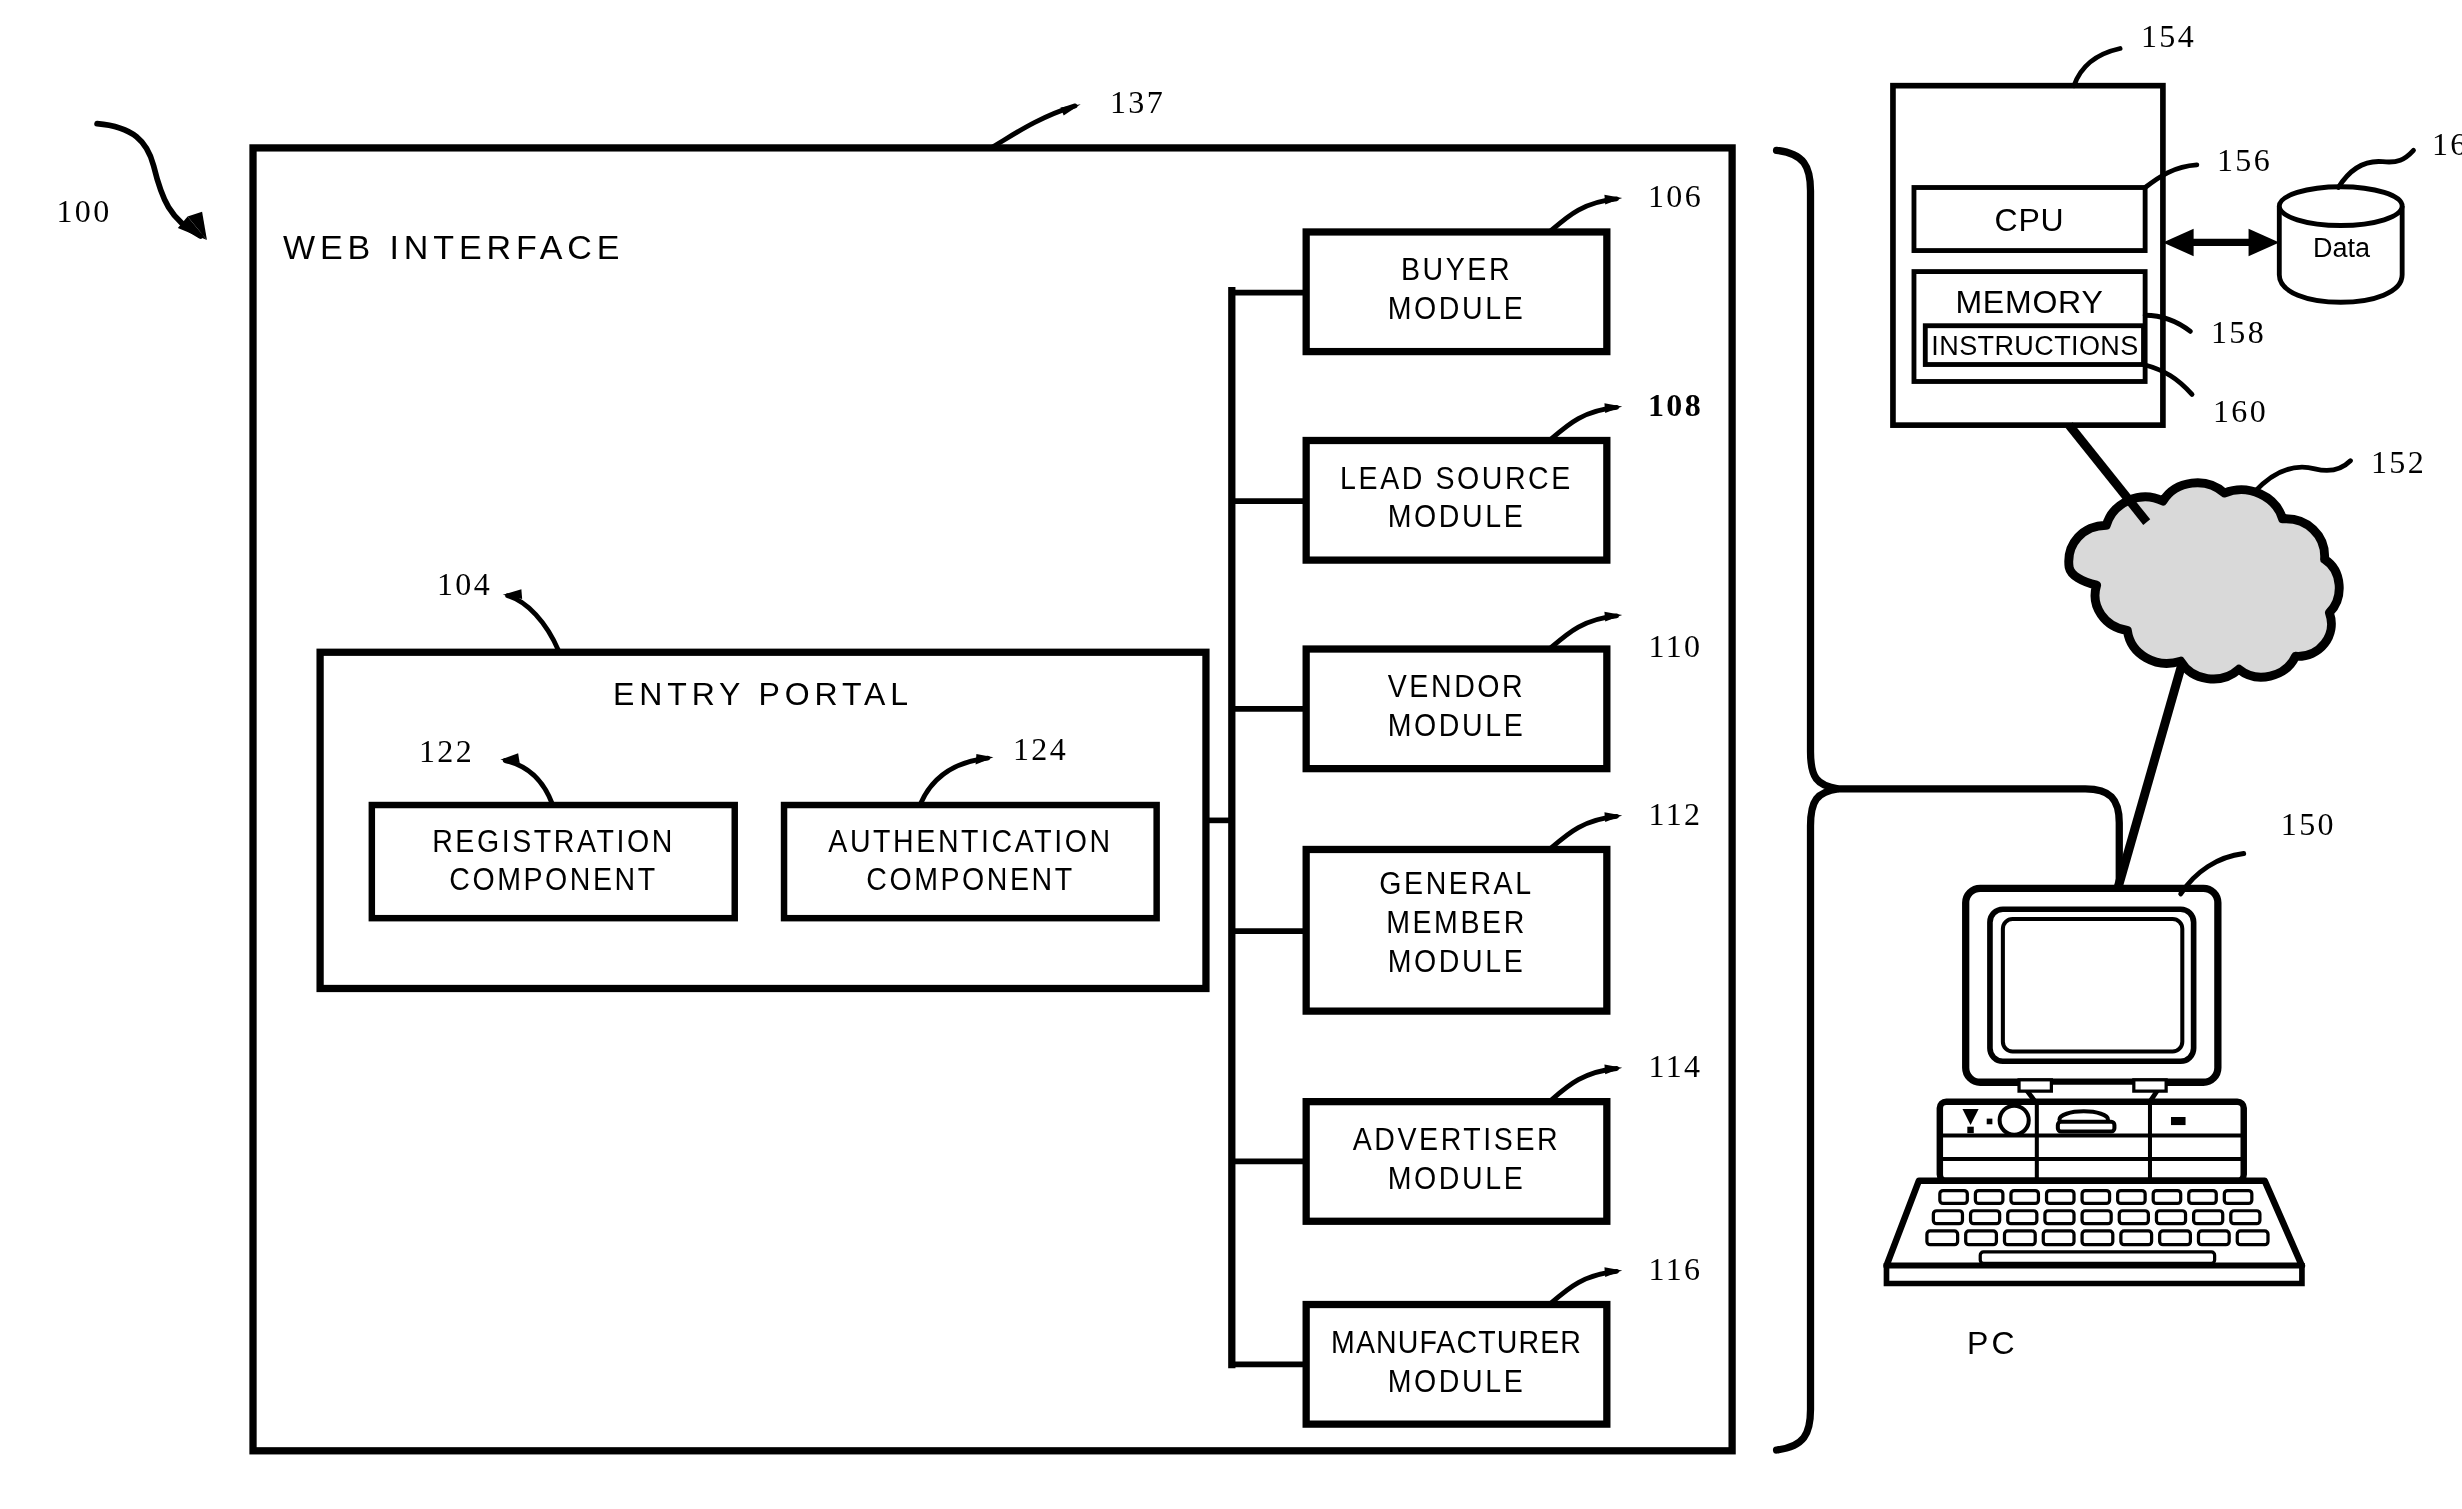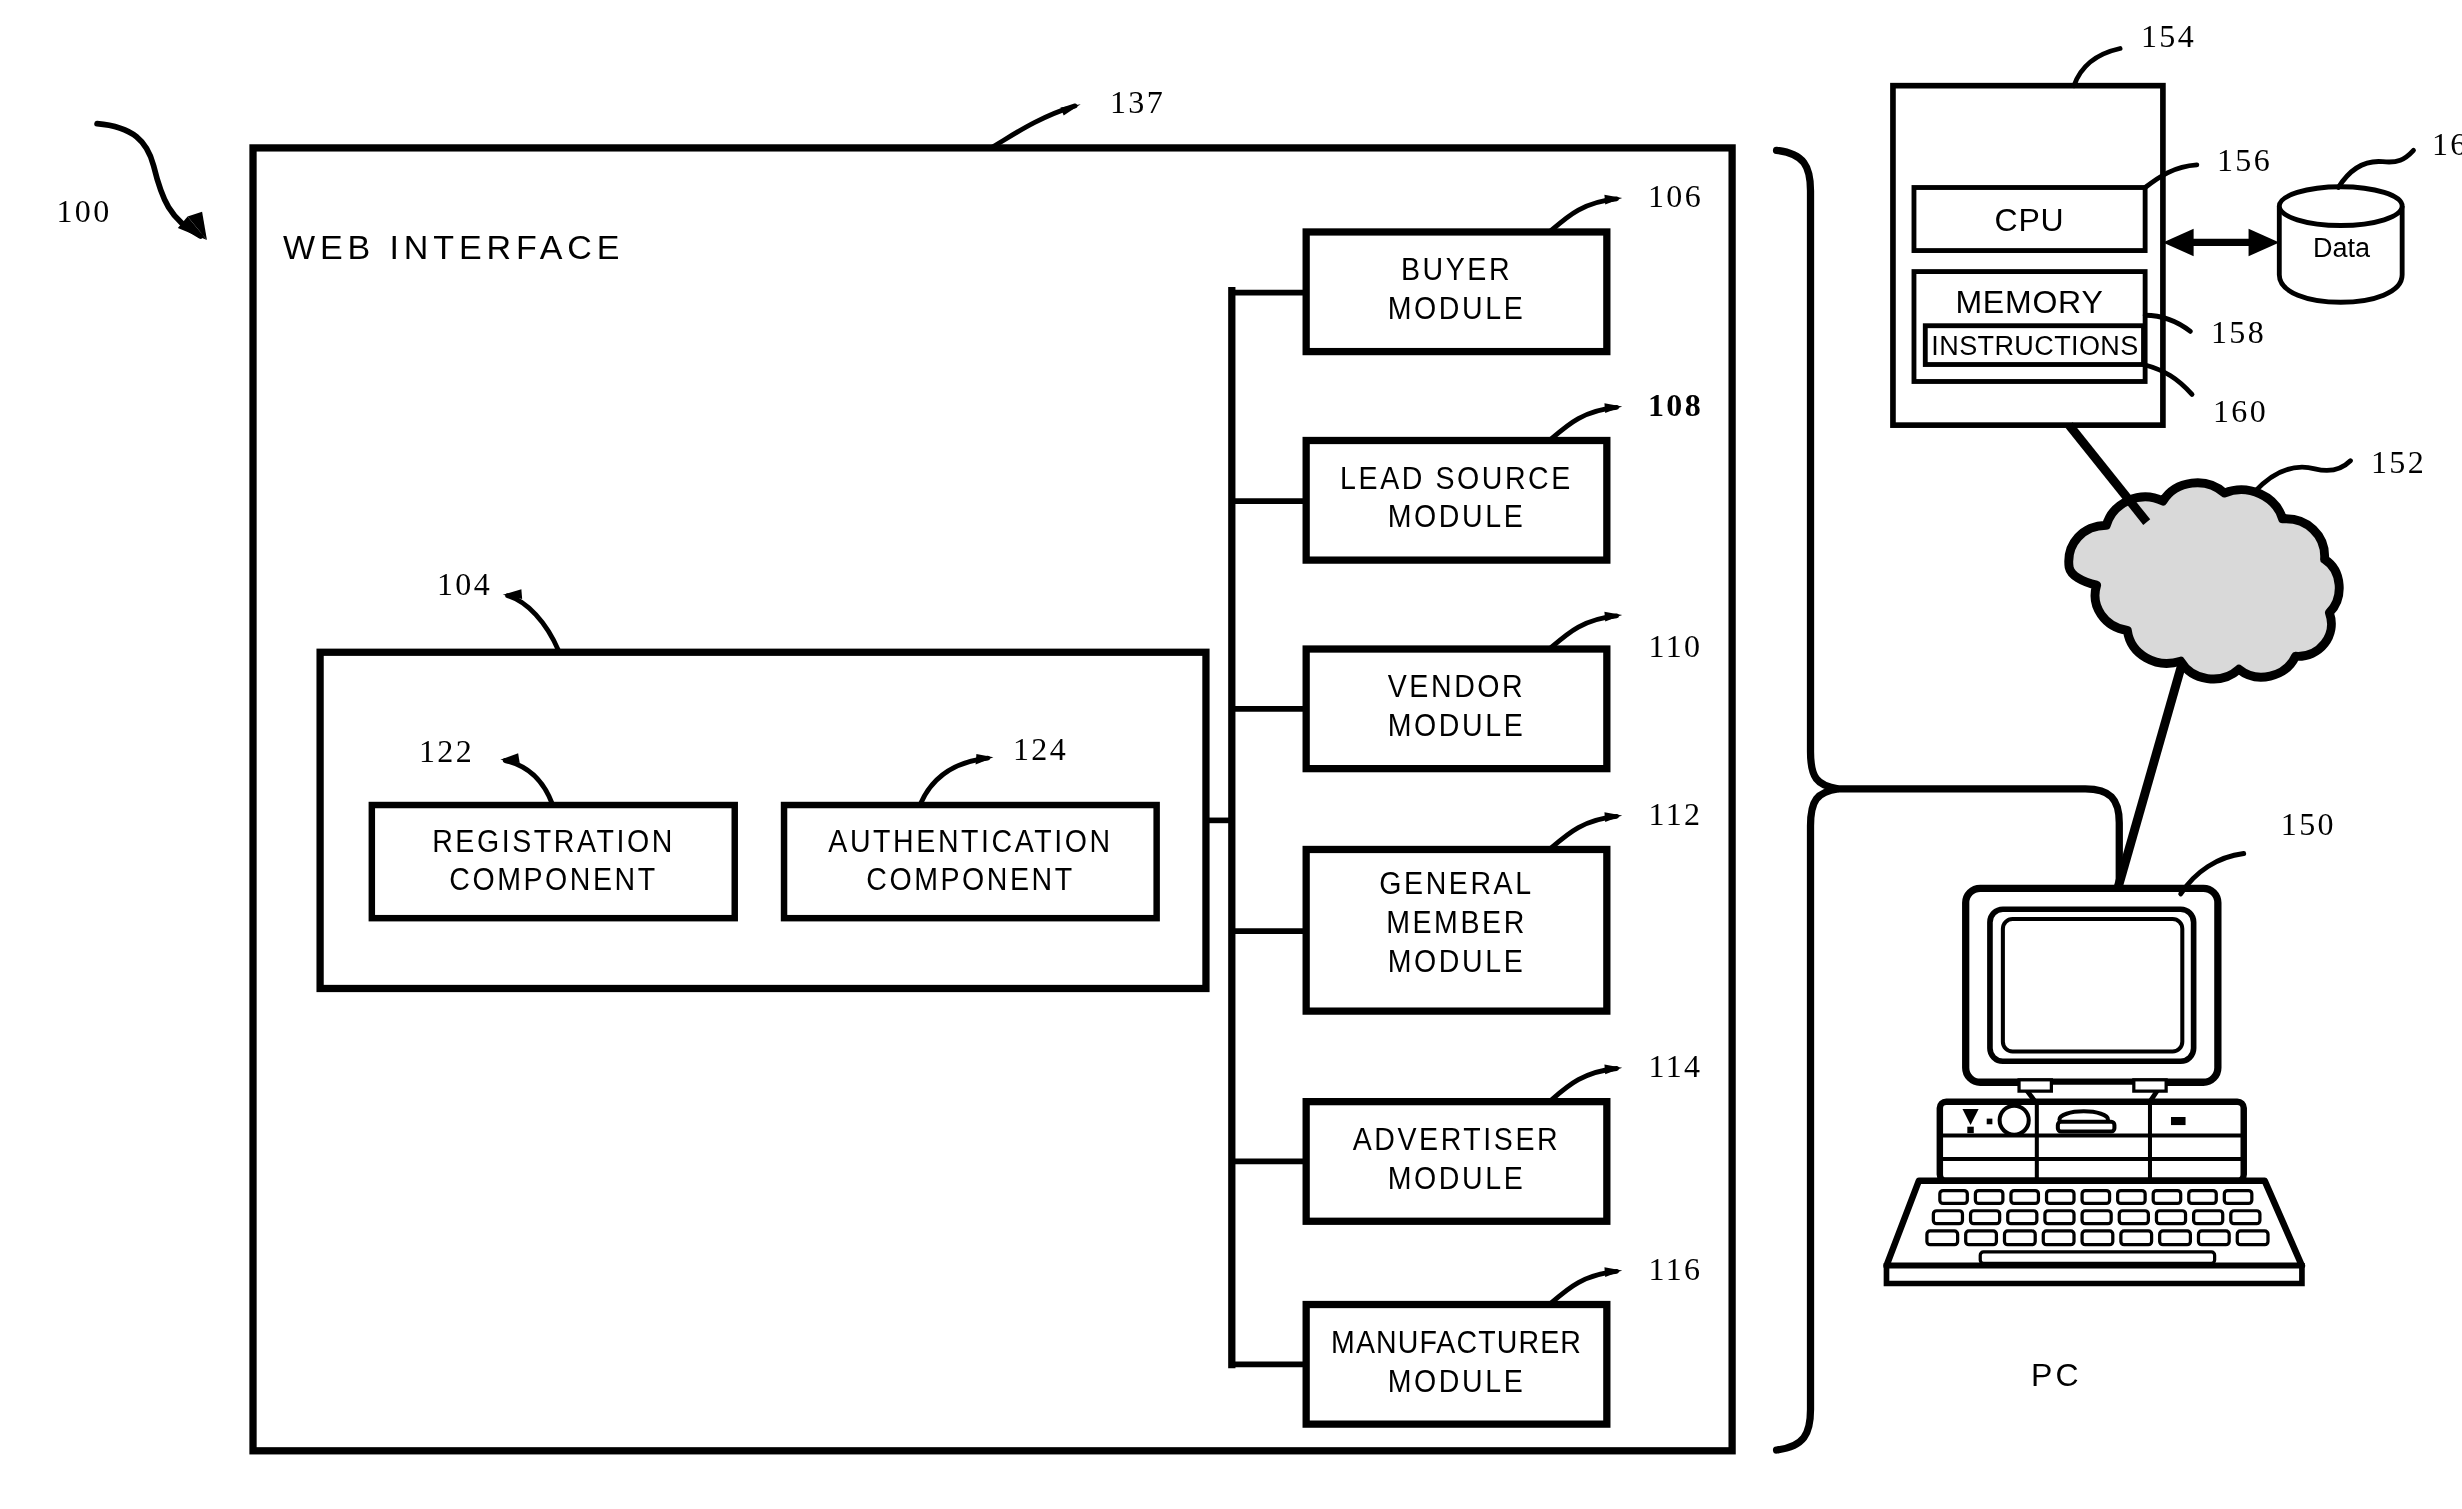--- a/index.html
+++ b/index.html
@@ -303,20 +303,21 @@
   </svg>
 
   <div class="lbl refnum" style="left:22.6px; top:194px; width:89px;text-align:right;">100</div>
 
   <div class="lbl refnum" style="left:1093px; top:85px; width:89px;">137</div>
 
   <div class="lbl biglabel" style="left:283px; top:196px; width:372px; text-align:left;">WEB INTERFACE</div>
 
   <div class="lbl refnum" style="left:420px; top:567px; width:89px;">104</div>
 
+  <div class="lbl portal-title" style="left:320px; top:677px; width:886px;">ENTRY PORTAL</div>
 
   <div class="lbl refnum" style="left:402px; top:734px; width:89px;">122</div>
 
   <div class="lbl refnum" style="left:996px; top:732px; width:89px;">124</div>
 
   <div class="lbl boxlabel" style="left:372px; top:825px; width:363px;">REGISTRATION</div>
   <div class="lbl boxlabel" style="left:372px; top:863px; width:363px;">COMPONENT</div>
 
   <div class="lbl boxlabel" style="left:784px; top:825px; width:373px;">AUTHENTICATION</div>
   <div class="lbl boxlabel" style="left:784px; top:863px; width:373px;">COMPONENT</div>
@@ -361,16 +362,16 @@
   <div class="lbl refnum" style="left:2194px; top:315px; width:89px;">158</div>
 
   <div class="lbl refnum" style="left:2196px; top:394px; width:89px;">160</div>
 
   <div class="lbl data-label" style="left:2280px; top:233px; width:123px;">Data</div>
 
   <div class="lbl refnum" style="left:2354px; top:445px; width:89px;">152</div>
 
   <div class="lbl refnum" style="left:2247px; top:807px; width:89px;text-align:right;">150</div>
 
-  <div class="lbl pc-label" style="left:2000px; top:1326px; width:113px;margin-top:32px;">PC</div>
+  <div class="lbl pc-label" style="left:1936px; top:1326px; width:113px;">PC</div>
 
 </div>
 
 
 </body></html>

